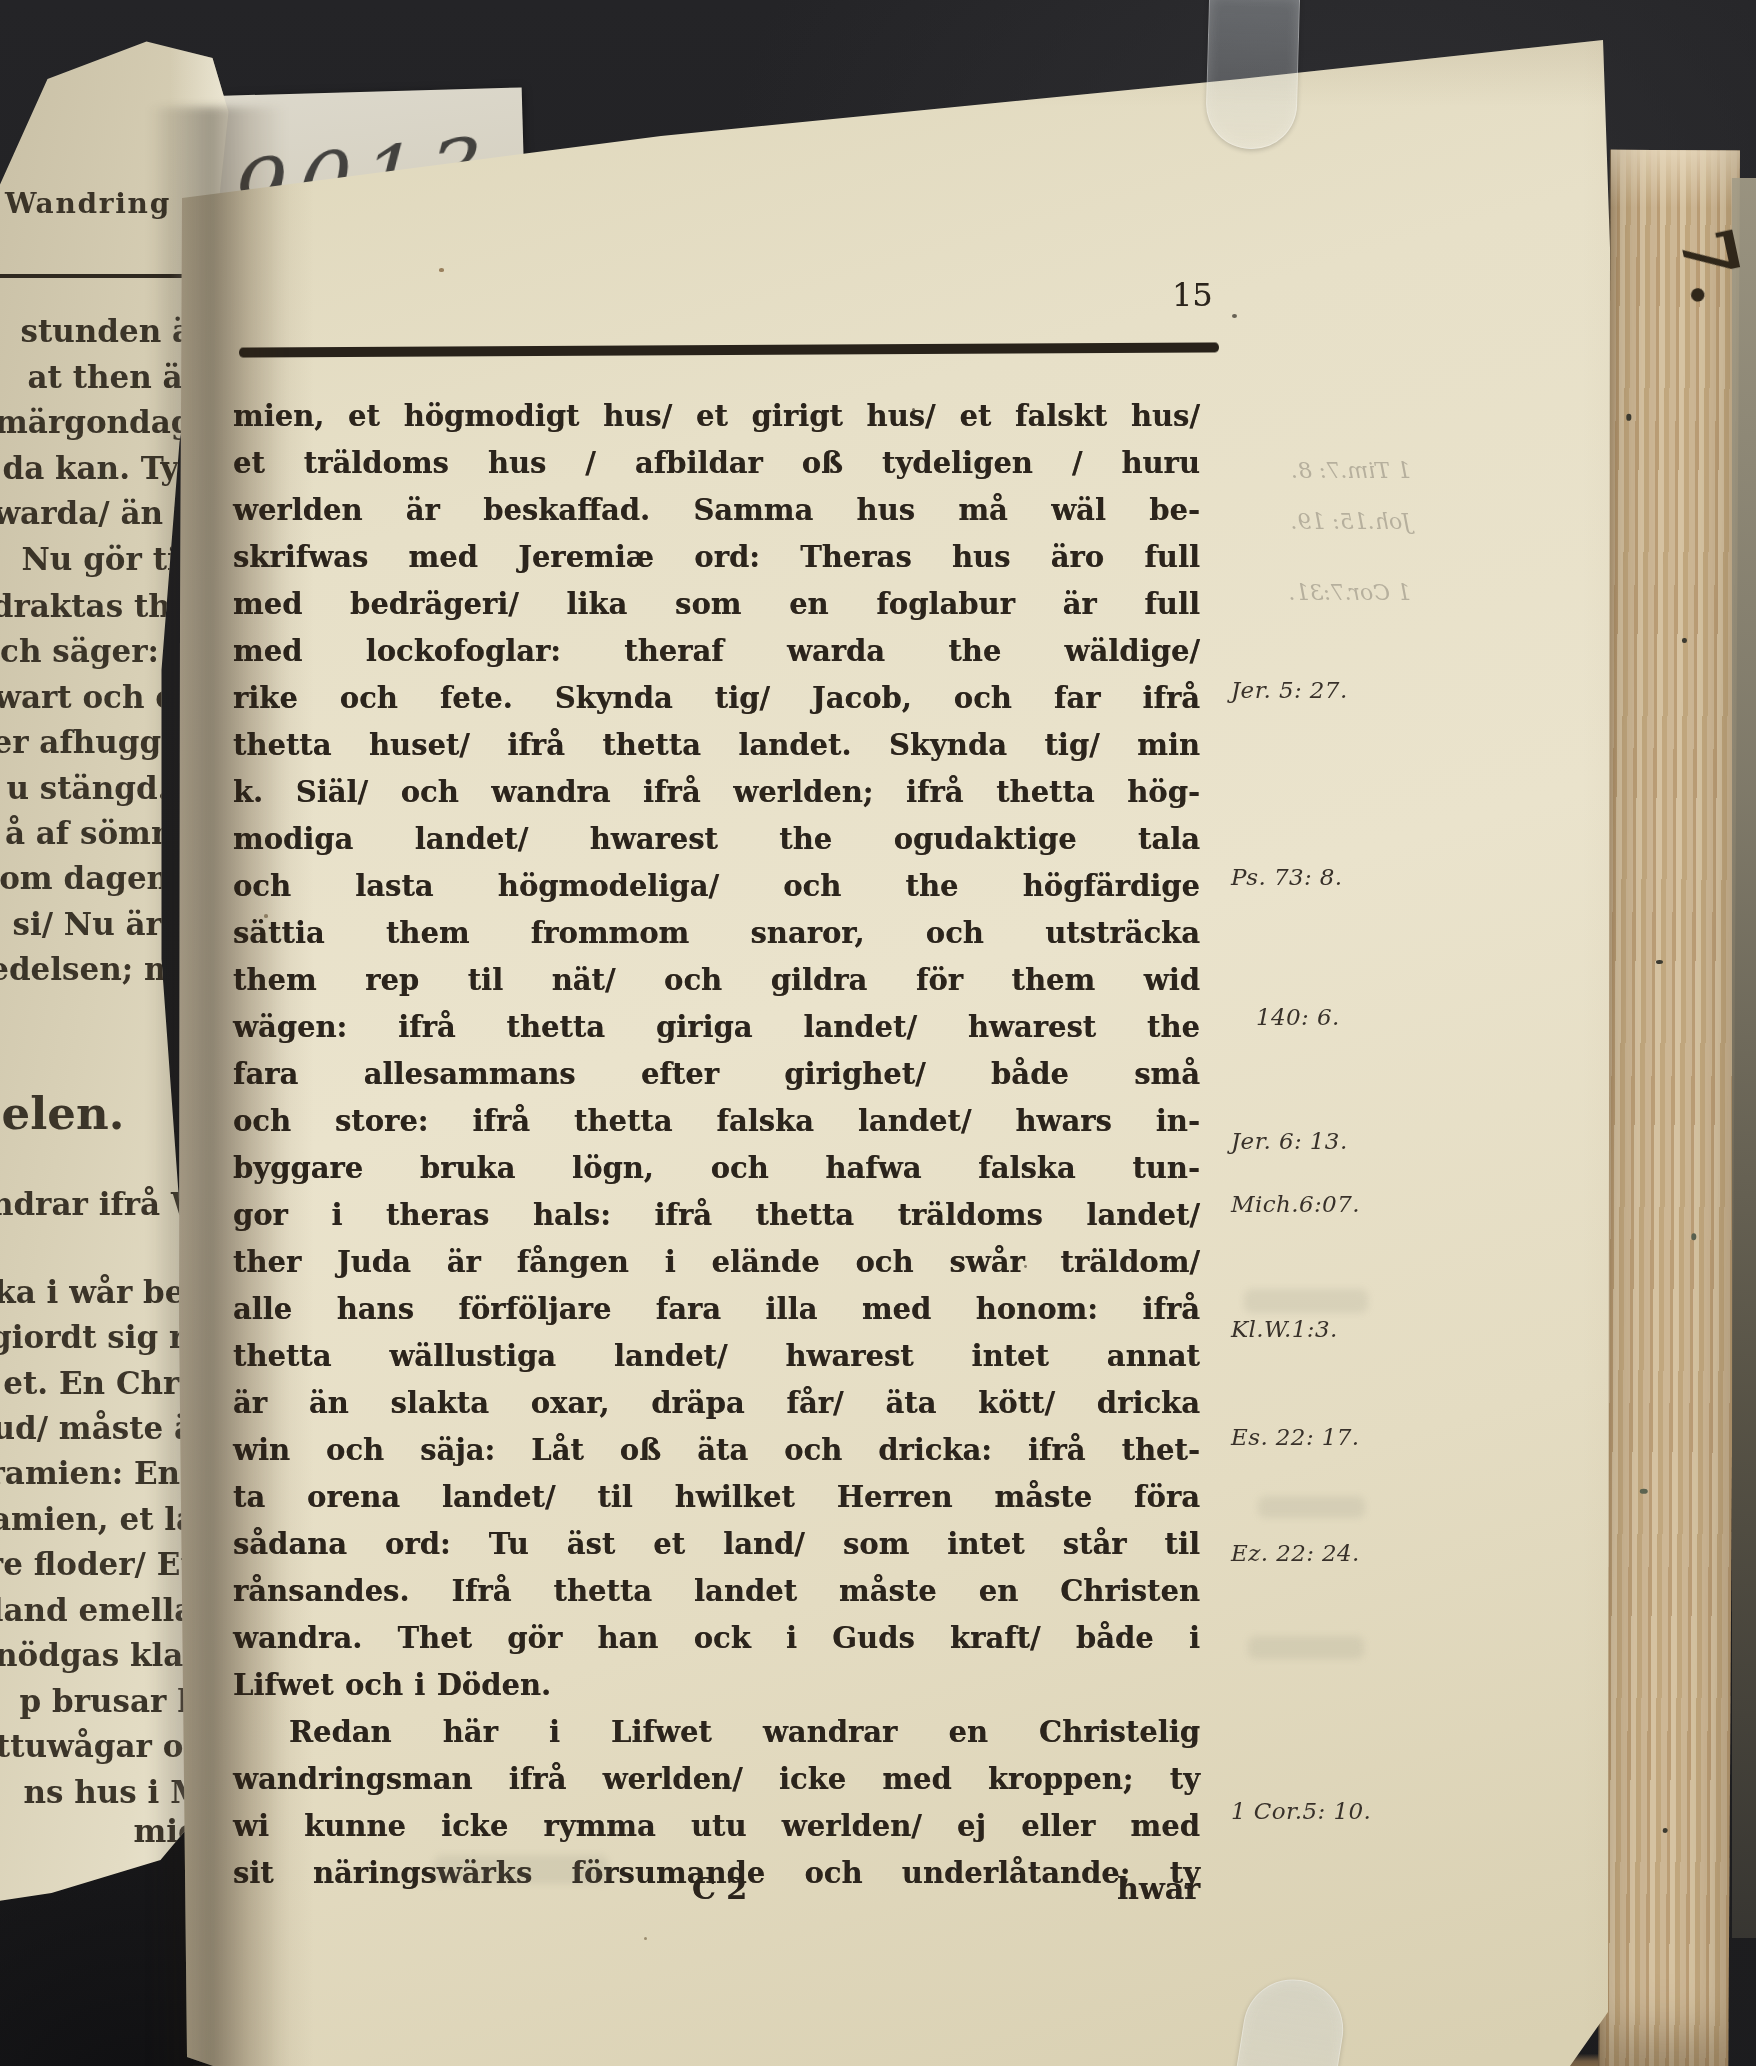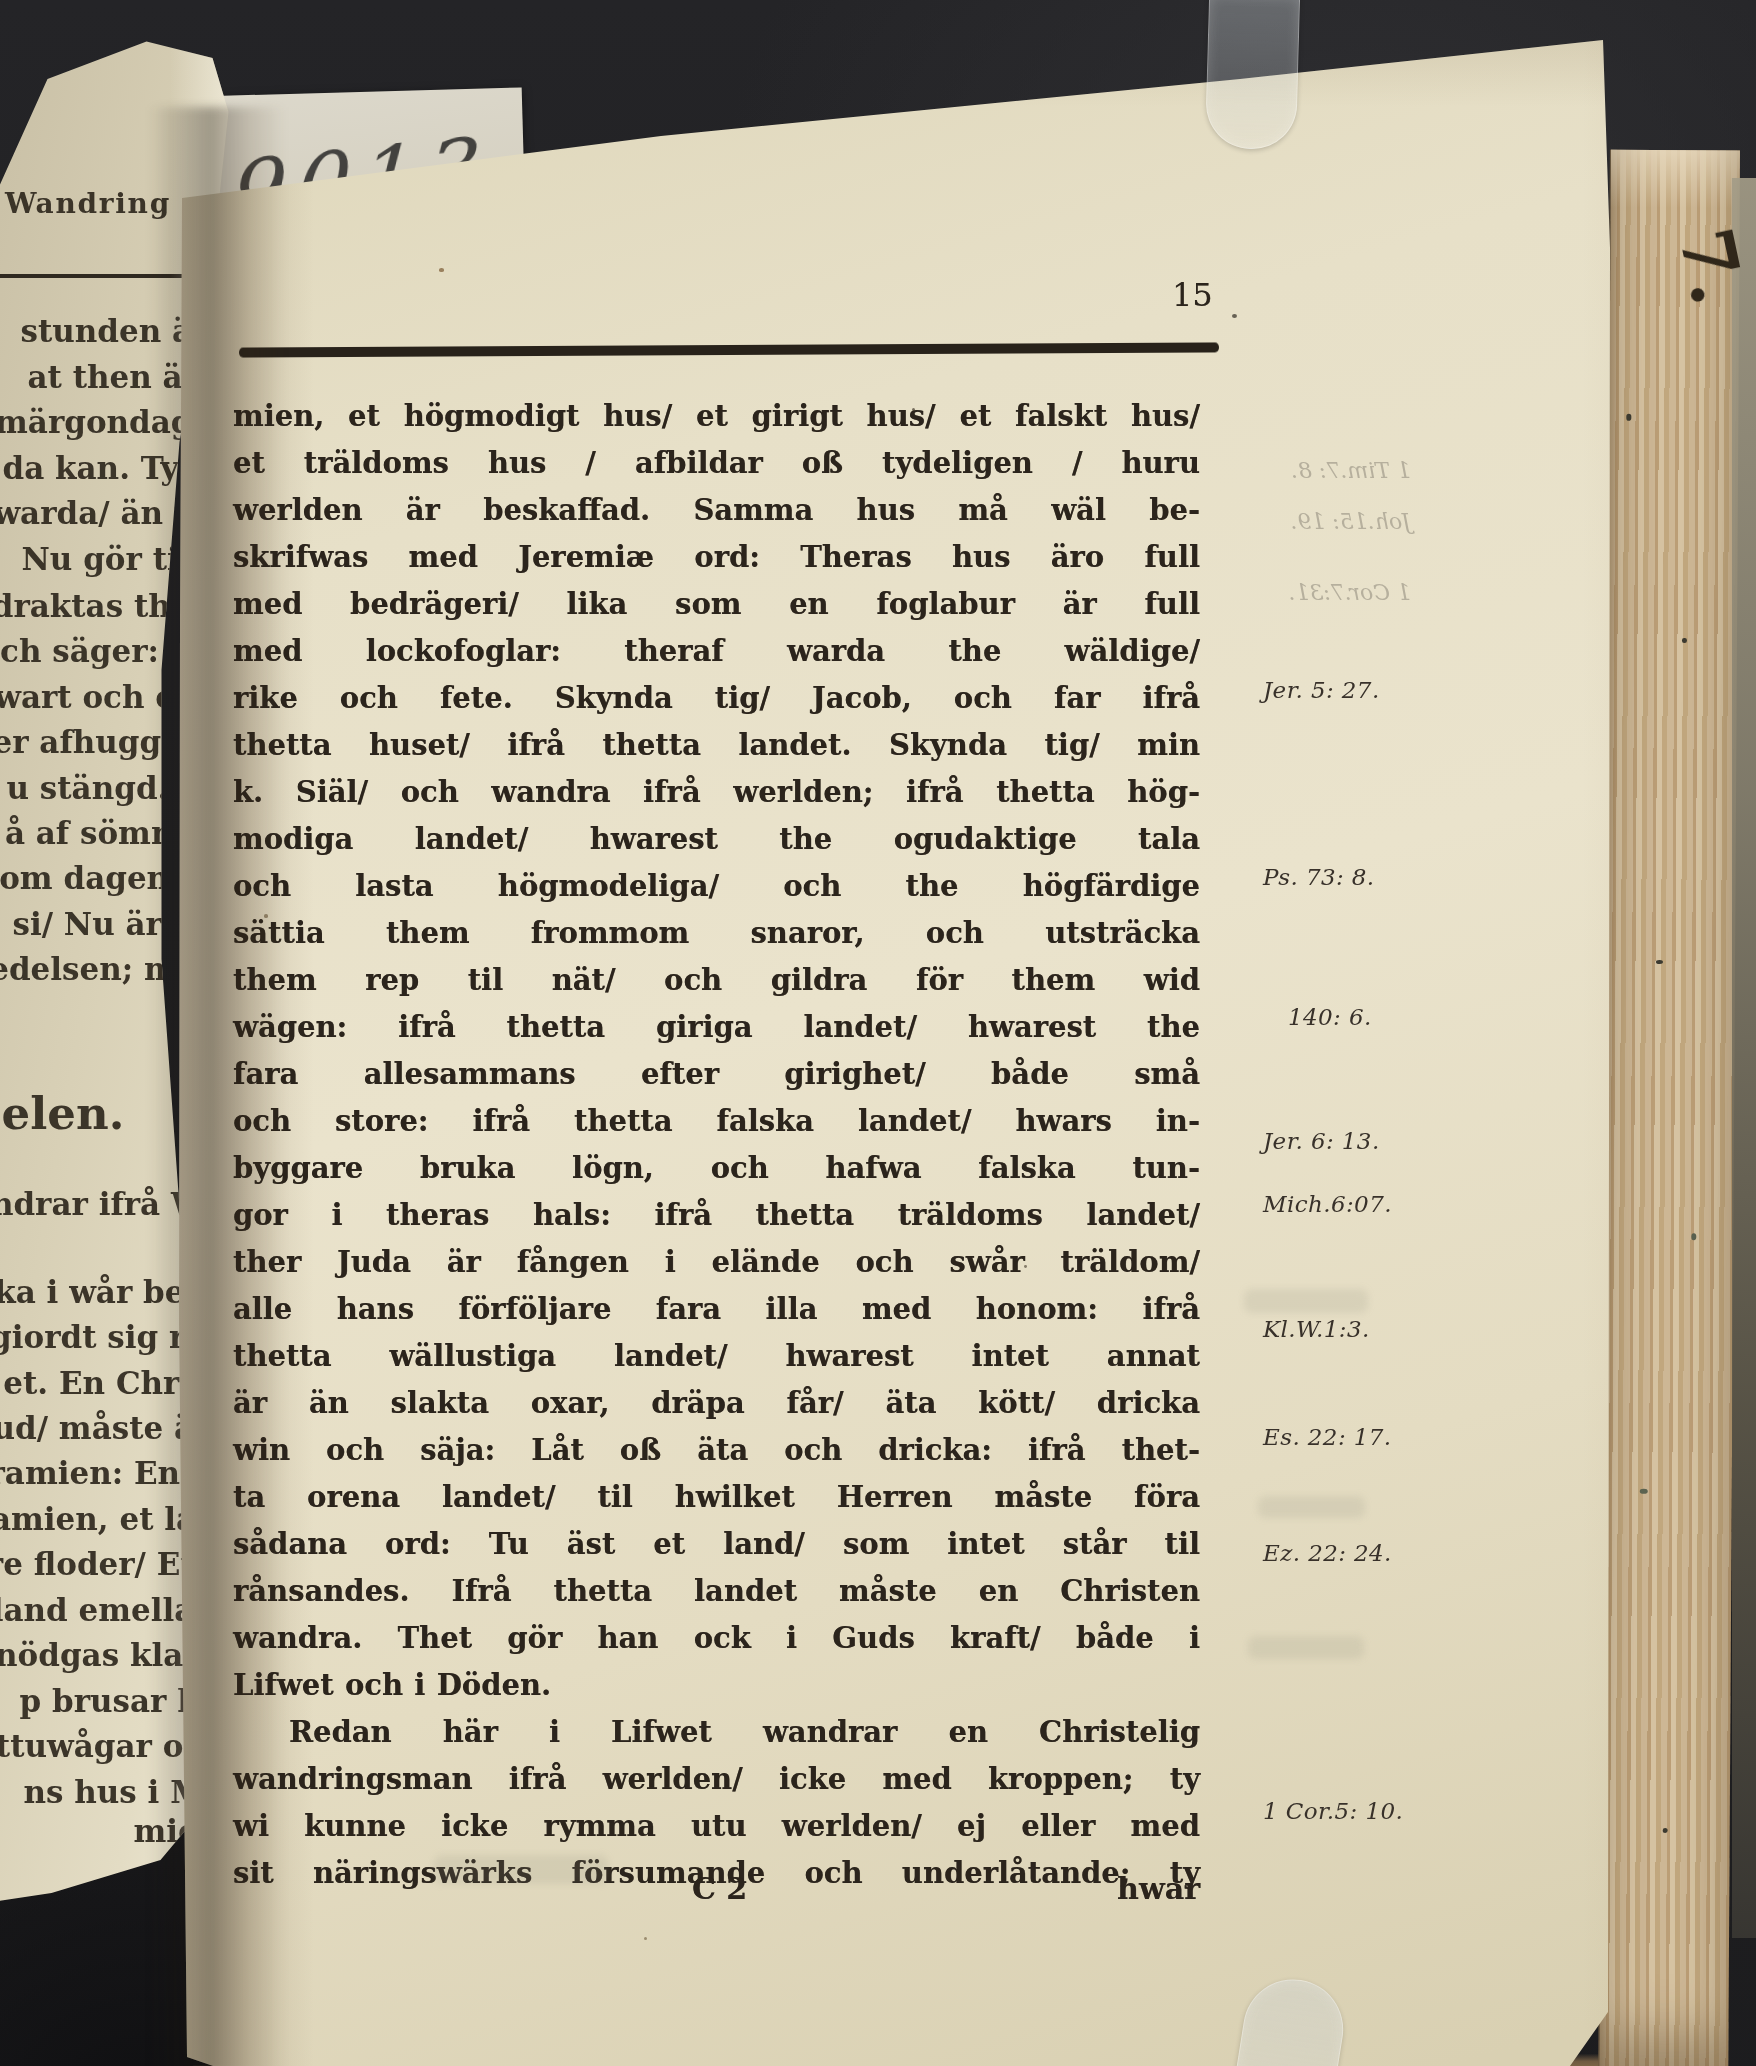--- a/index.html
+++ b/index.html
@@ -73,21 +73,21 @@
   .bodycol{left:233px;top:393px;width:967px;}
   .bline{position:relative;width:967px;height:47px;line-height:47px;font-size:29px;font-weight:700;
     white-space:normal;text-align:justify;text-align-last:justify;word-spacing:1.2px;}
   .bline.nolast{text-align-last:left;}
   .bline.indent{padding-left:56px;width:911px;}
   .sigrow{left:233px;top:1871px;width:967px;height:45px;}
   .sig{position:absolute;left:459px;font-size:30px;font-weight:700;}
   .catch{position:absolute;right:0;font-size:30px;font-weight:700;margin-left:26px;}
 
   .mref{position:absolute;left:1231px;width:194px;font-size:23px;font-style:italic;color:#38312a;
-    letter-spacing:0.4px;white-space:nowrap;margin-left:32px;}
+    letter-spacing:0.4px;white-space:nowrap;}
   .ghost{position:absolute;left:1233px;width:178px;font-size:22px;font-style:italic;color:#8e887a;
     transform:scaleX(-1);filter:blur(0.7px);opacity:.55;white-space:nowrap;}
   .smudge{position:absolute;background:rgba(145,140,124,.16);filter:blur(3.7px);border-radius:8.3px;}
   .speck{position:absolute;border-radius:50%;}
 
   
   .strap{z-index:6;background:linear-gradient(180deg,rgba(205,212,216,.38),rgba(228,232,235,.20));
     border:0.8px solid rgba(255,255,255,.35);box-shadow:inset 0 0 12.4px rgba(255,255,255,.18),
       0 1.7px 5.8px rgba(0,0,0,.18);}
   .strap-top{left:1207px;top:-5px;width:89px;height:152px;border-radius:0 0 45px 45px;

